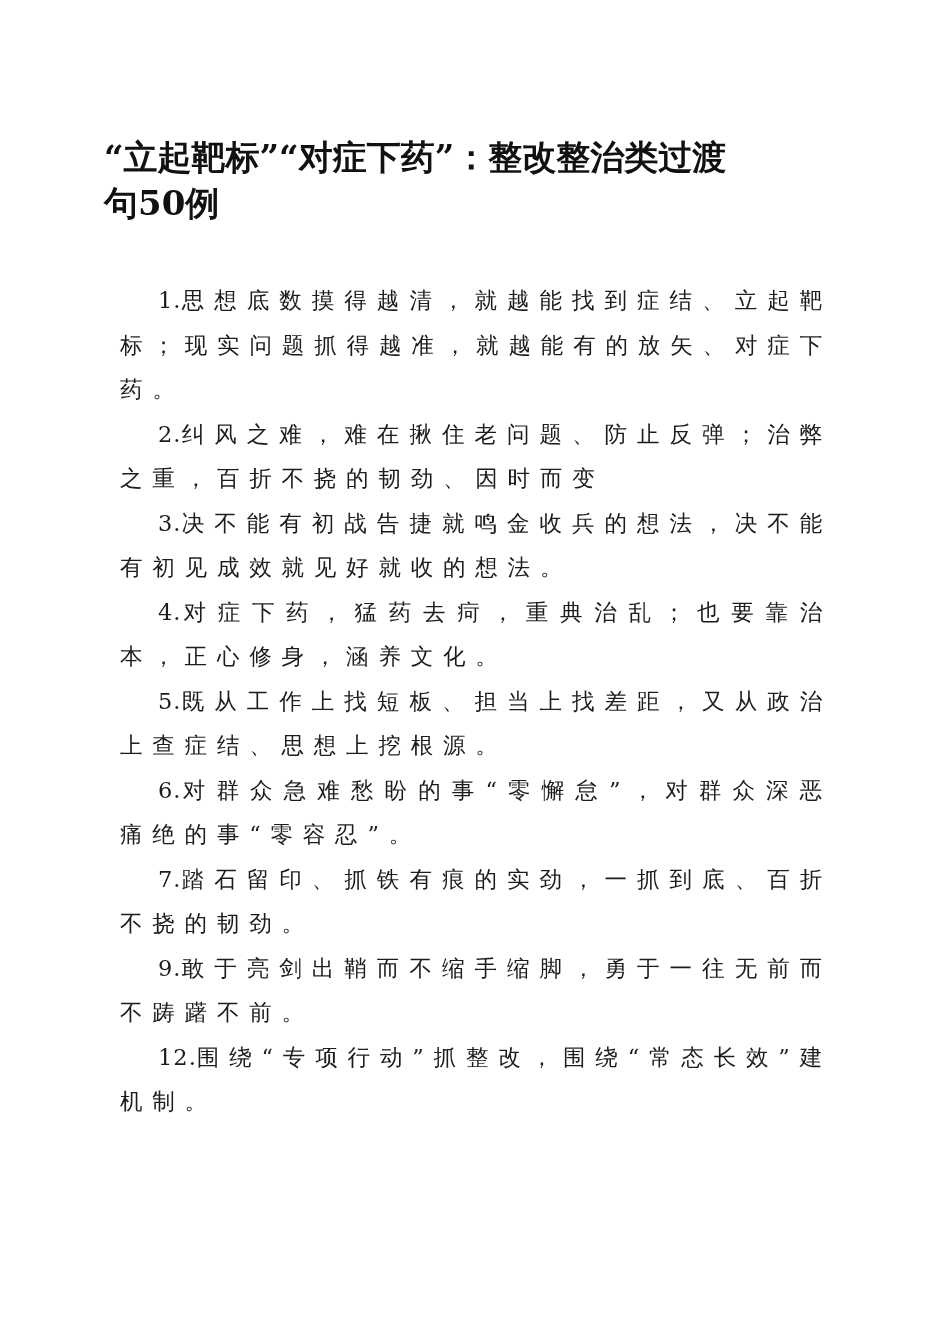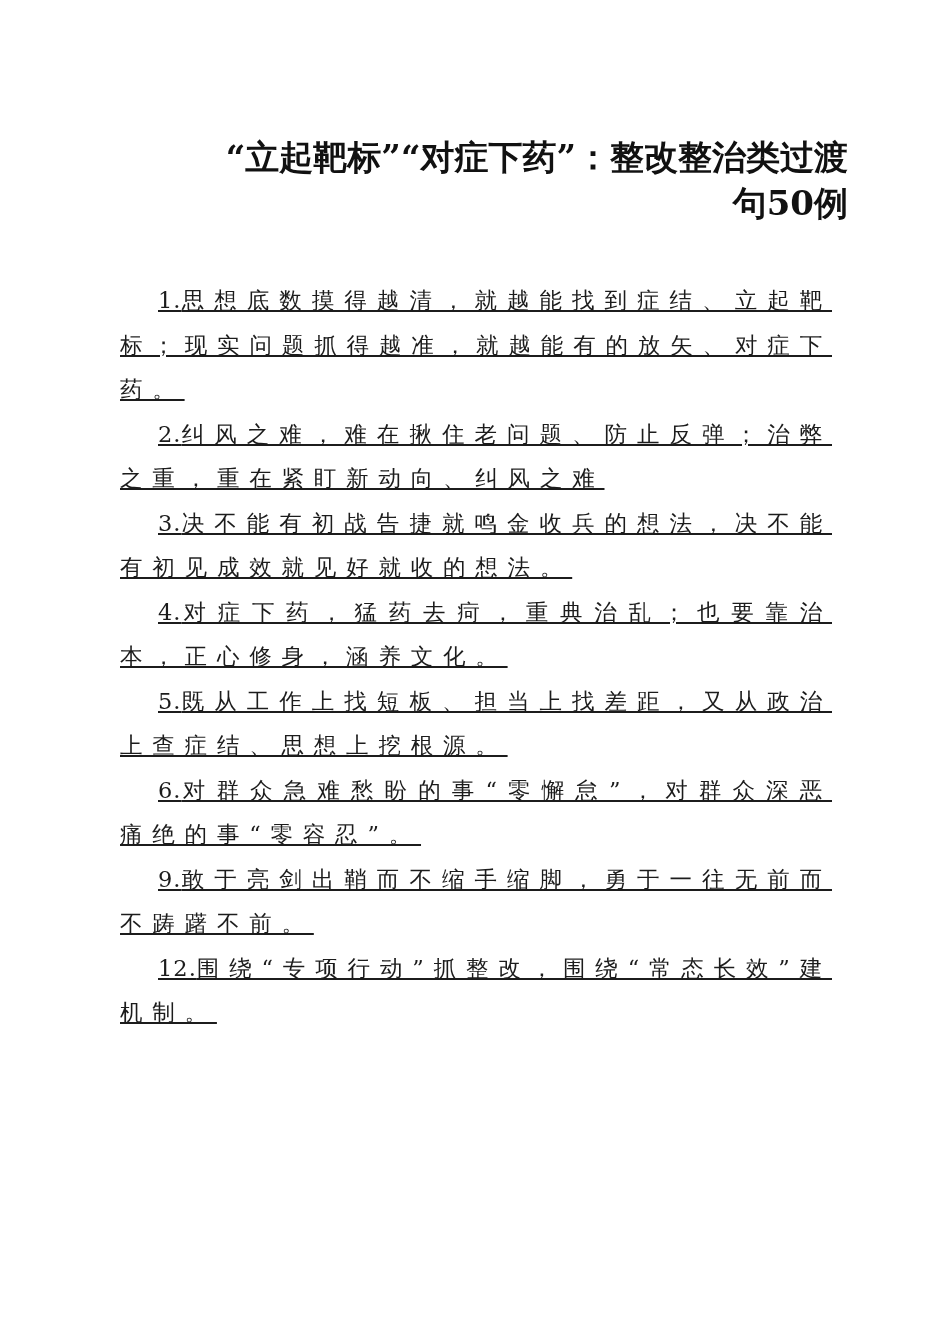--- a/index.html
+++ b/index.html
@@ -18,56 +18,56 @@
       position: absolute;
       left: 120px;
       top: 134px;
       width: 712px;
     }
     .title {
       font-family: "DejaVu Serif", "Liberation Serif", serif;
       font-weight: bold;
       font-size: 34px;
       line-height: 46px;
-      text-align: right;
+      text-align: left;
       margin: 0 -16px;
       letter-spacing: 0px;
       color: #111111;
     }
     .title span { display: block; }
     .body {
       margin-top: 52px;
       font-family: "DejaVu Serif", "Liberation Serif", serif;
       font-size: 22.5px;
       line-height: 44.5px;
       letter-spacing: 9.8px;
       color: #1c1c1c;
     }
     .para {
       margin: 0;
       text-indent: 38px;
       text-align: justify;
       word-break: break-all;
-      text-decoration: underline;
     }
     .para .num { letter-spacing: 1px; }
   </style>
 </head>
 <body>
 
 <div class="page">
   <h1 class="title" style="margin-top:0;margin-bottom:0;">
     <span>“立起靶标”“对症下药”：整改整治类过渡</span>
     <span>句50例</span>
   </h1>
 
   <div class="body">
     <p class="para"><span class="num">1.</span><span>思想底数摸得越清，就越能找到症结、立起靶标；现实问题抓得越准，就越能有的放矢、对症下药。</span></p>
-    <p class="para"><span class="num">2.</span><span>纠风之难，难在揪住老问题、防止反弹；治弊之重，重在紧盯新动向、纠风之难</span></p>
+    <p class="para"><span class="num">2.</span><span>纠风之难，难在揪住老问题、防止反弹；治弊之重，百折不挠的韧劲、因时而变</span></p>
     <p class="para"><span class="num">3.</span><span>决不能有初战告捷就鸣金收兵的想法，决不能有初见成效就见好就收的想法。</span></p>
     <p class="para"><span class="num">4.</span><span>对症下药，猛药去疴，重典治乱；也要靠治本，正心修身，涵养文化。</span></p>
     <p class="para"><span class="num">5.</span><span>既从工作上找短板、担当上找差距，又从政治上查症结、思想上挖根源。</span></p>
     <p class="para"><span class="num">6.</span><span>对群众急难愁盼的事“零懈怠”，对群众深恶痛绝的事“零容忍”。</span></p>
+    <p class="para"><span class="num">7.</span><span>踏石留印、抓铁有痕的实劲，一抓到底、百折不挠的韧劲。</span></p>
     <p class="para"><span class="num">9.</span><span>敢于亮剑出鞘而不缩手缩脚，勇于一往无前而不踌躇不前。</span></p>
     <p class="para"><span class="num">12.</span><span>围绕“专项行动”抓整改，围绕“常态长效”建机制。</span></p>
 
   </div>
 </div>
 
 </body></html>

